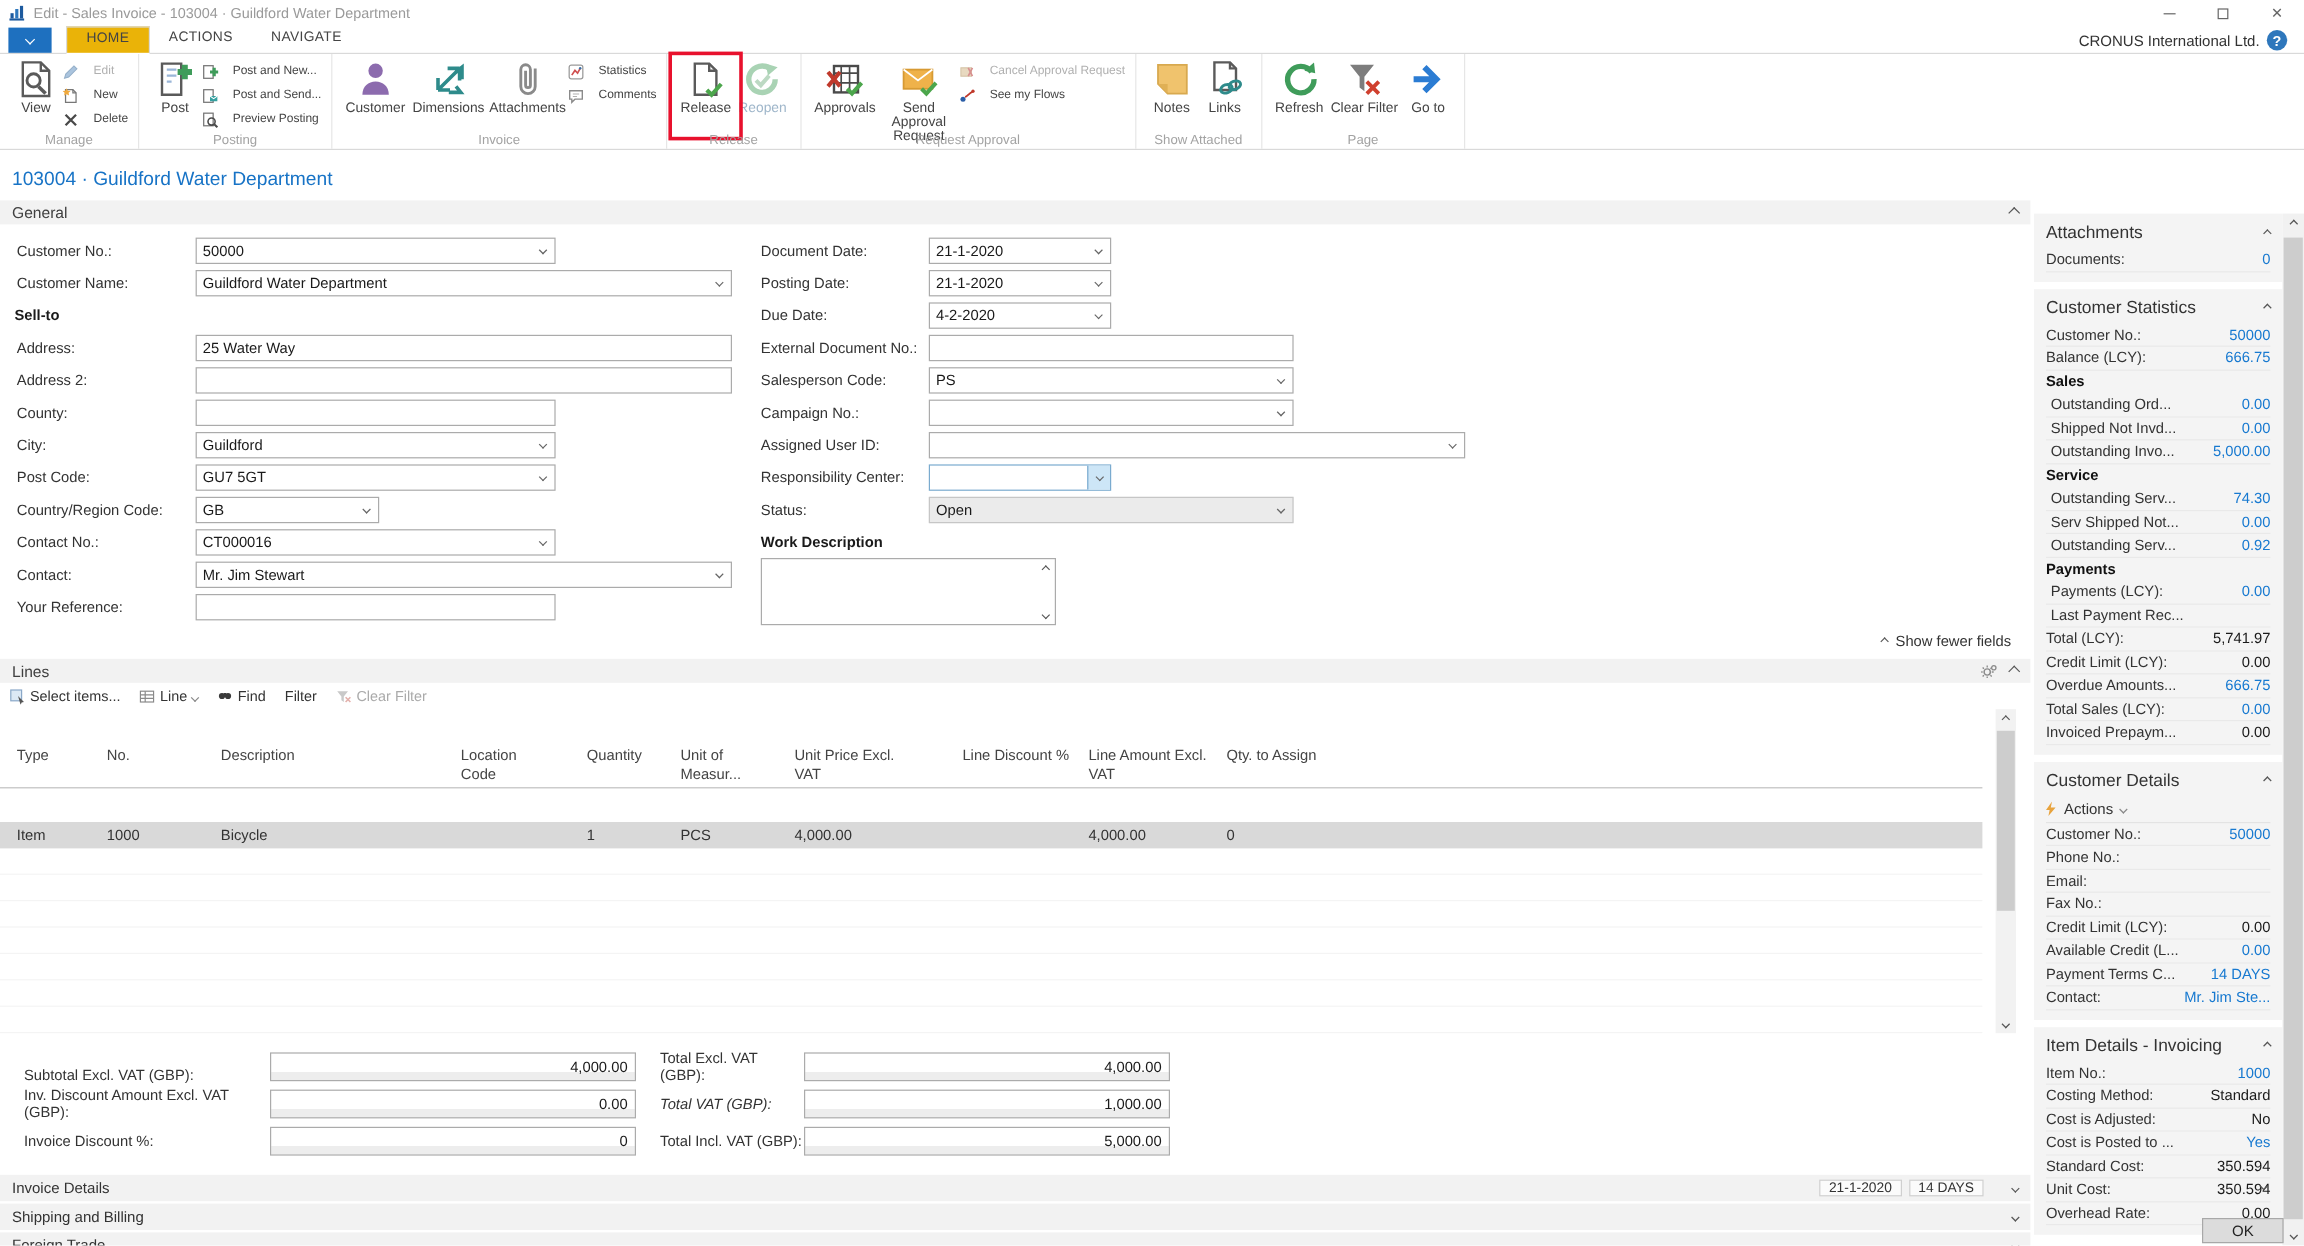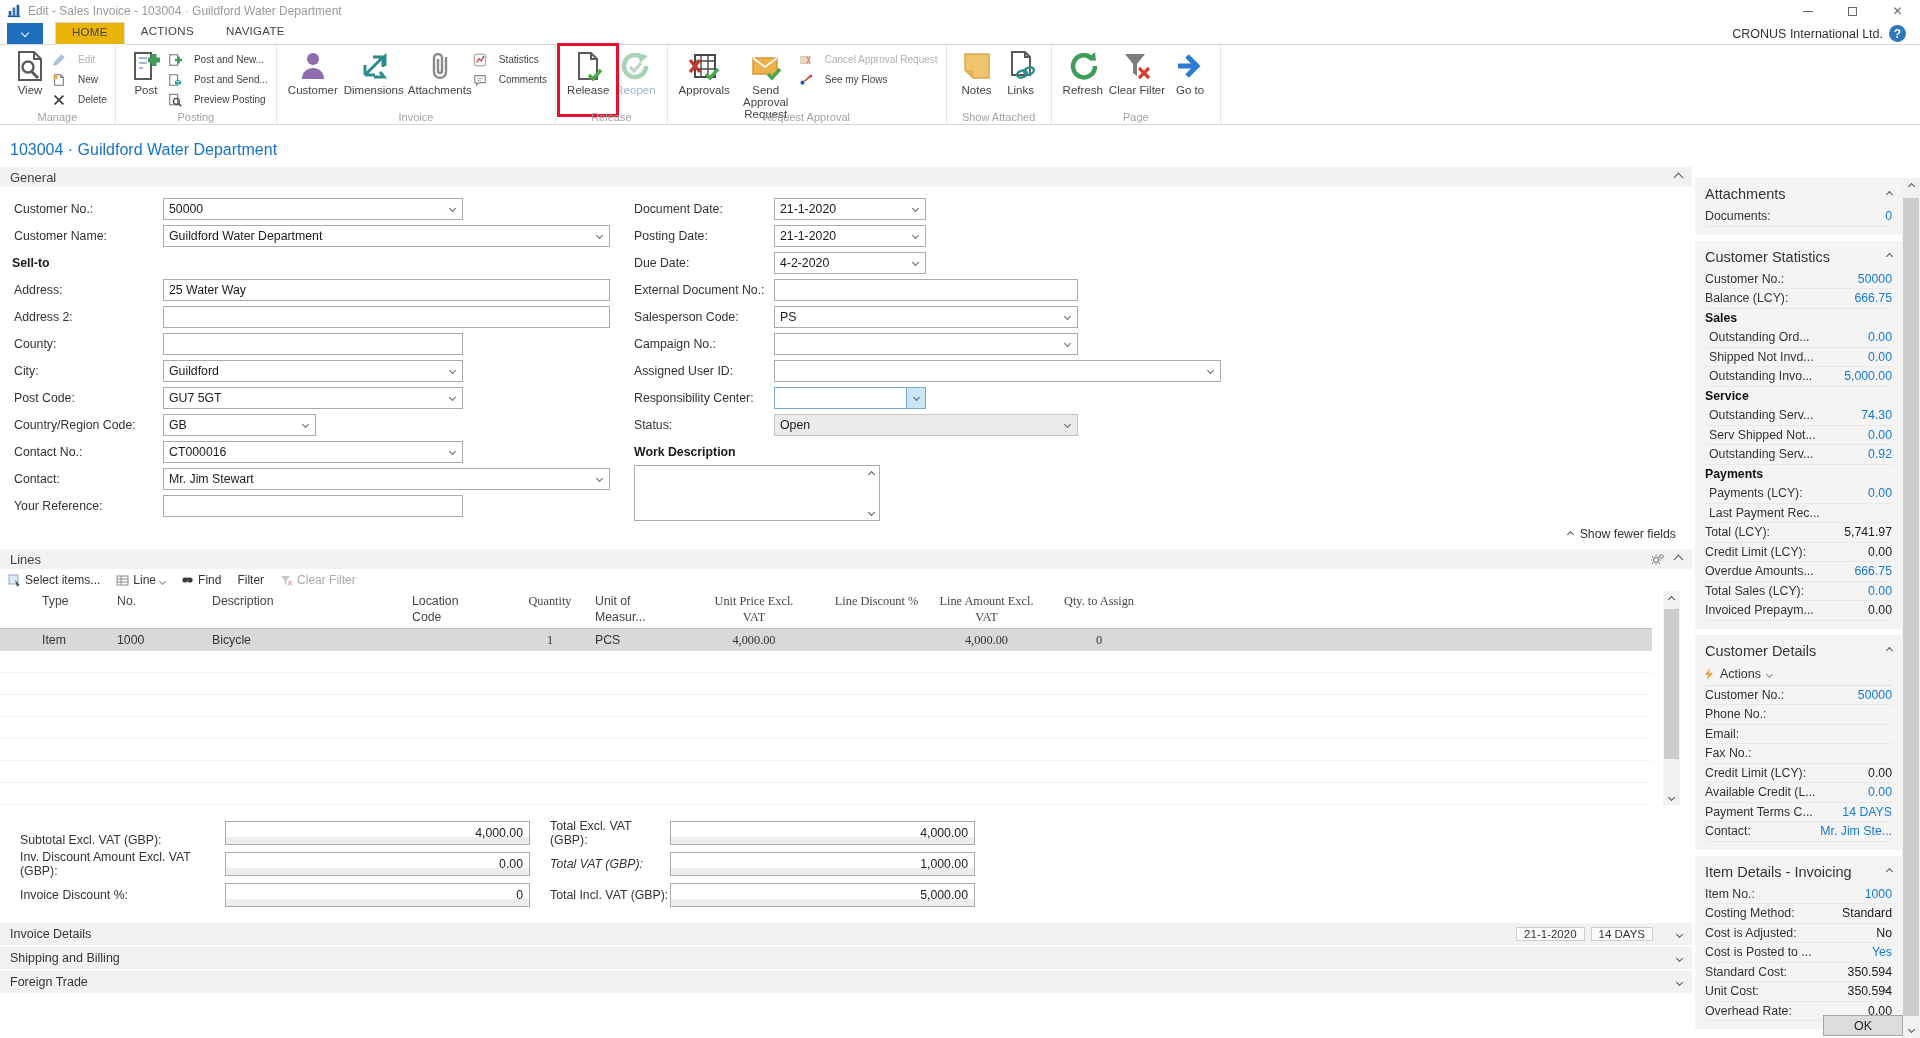--- a/index.html
+++ b/index.html
@@ -73,23 +73,23 @@
   .tarea .scr { position:absolute; right:2px; font-size:9px; color:#888; width:12px; text-align:center; }
   #show-fewer { height:22px; display:flex; align-items:center; justify-content:flex-end; padding-right:16px; font-size:12.3px; color:#333; gap:7px; }
 
   
   #lines { position:relative; margin-top:4px; }
   #lines-toolbar { height:22px; display:flex; align-items:center; gap:16px; padding-left:8px; font-size:12px; color:#333; }
   .ltb { display:flex; align-items:center; gap:4px; }
   .ltb .sico { width:13px; height:13px; }
   .ltb.disabled { color:#aaa; }
   .lgrid { width:1652px; }
-  .lrow { display:grid; grid-template-columns:75px 95px 200px 105px 78px 95px 140px 105px 115px 110px 1fr; padding-left:36px; font-size:12.3px; }
+  .lrow { display:grid; grid-template-columns:75px 95px 200px 105px 78px 95px 140px 105px 115px 110px 1fr; padding-left:8px; font-size:12.3px;margin-top:28px; }
   .lrow > div { padding:2px 6px; }
-  .lrow .ra { text-align:center;font-family:Liberation Serif, serif; }
+  .lrow .ra { text-align:left; }
   #lines-head { border-bottom:1px solid #c0c0c0; color:#444; }
   #lines-head > div { white-space:pre-line; line-height:16px; padding-top:2px; padding-bottom:3px; }
   .lrow.sel { background:#d9d9d9; height:22px; align-items:center; }
   .lrow-empty { height:22px; border-bottom:1px solid #f4f4f4; margin:0 0 0 0; }
   #lines-scroll { position:absolute; right:12px; top:42px; bottom:0; width:17px; background:#f2f2f2; }
   #lines-scroll .arr { position:absolute; left:0; width:17px; height:16px; display:flex; align-items:center; justify-content:center; }
   #lines-scroll .thumb { position:absolute; left:1px; width:15px; background:#cdcdcd; }
 
   
   #totals { position:relative; height:100px; margin-top:16px; }
@@ -114,21 +114,21 @@
   .fbrow .fv.link { color:#1779d0; }
   .fbrow .fv.bold { font-weight:normal; }
   .fbgroup { height:19.5px; display:flex; align-items:center; font-size:12.3px; font-weight:bold; color:#111; }
   .fbrow.indent .fl { padding-left:4px; }
 
   
   #main-scroll { position:absolute; left:1902px; top:178px; width:18px; bottom:0; background:#f1f1f1; }
   #main-scroll .arr { position:absolute; left:0; width:18px; height:17px; display:flex; align-items:center; justify-content:center; }
   #main-scroll .thumb { position:absolute; left:1px; width:16px; top:20px; bottom:22px; background:#cdcdcd; }
   #sb-more { position:absolute; left:1879px; top:982px; width:14px; height:12px; display:flex; align-items:center; justify-content:center; }
-  #ok-btn { position:absolute; right:17px; bottom:2px; width:80px; height:21px; background:#dcdcdc; border:1px solid #a8a8a8; font-size:12.5px; color:#222; display:flex; align-items:center; justify-content:center;margin-left:44px; }
+  #ok-btn { position:absolute; right:17px; bottom:2px; width:68px; height:21px; background:#dcdcdc; border:1px solid #a8a8a8; font-size:12.5px; color:#222; display:flex; align-items:center; justify-content:center;margin-left:44px; }
 </style>
 </head>
 <body>
 
 <div id="titlebar">
   <svg class="app-ico" viewBox="0 0 16 16">
       <rect x="1" y="13" width="14" height="2" fill="#1c5a9e"></rect>
       <rect x="2" y="8" width="3" height="5" fill="#1c5a9e"></rect>
       <rect x="6.5" y="4" width="3" height="9" fill="#2e77bc"></rect>
       <rect x="11" y="1" width="3" height="12" fill="#1c5a9e"></rect>

